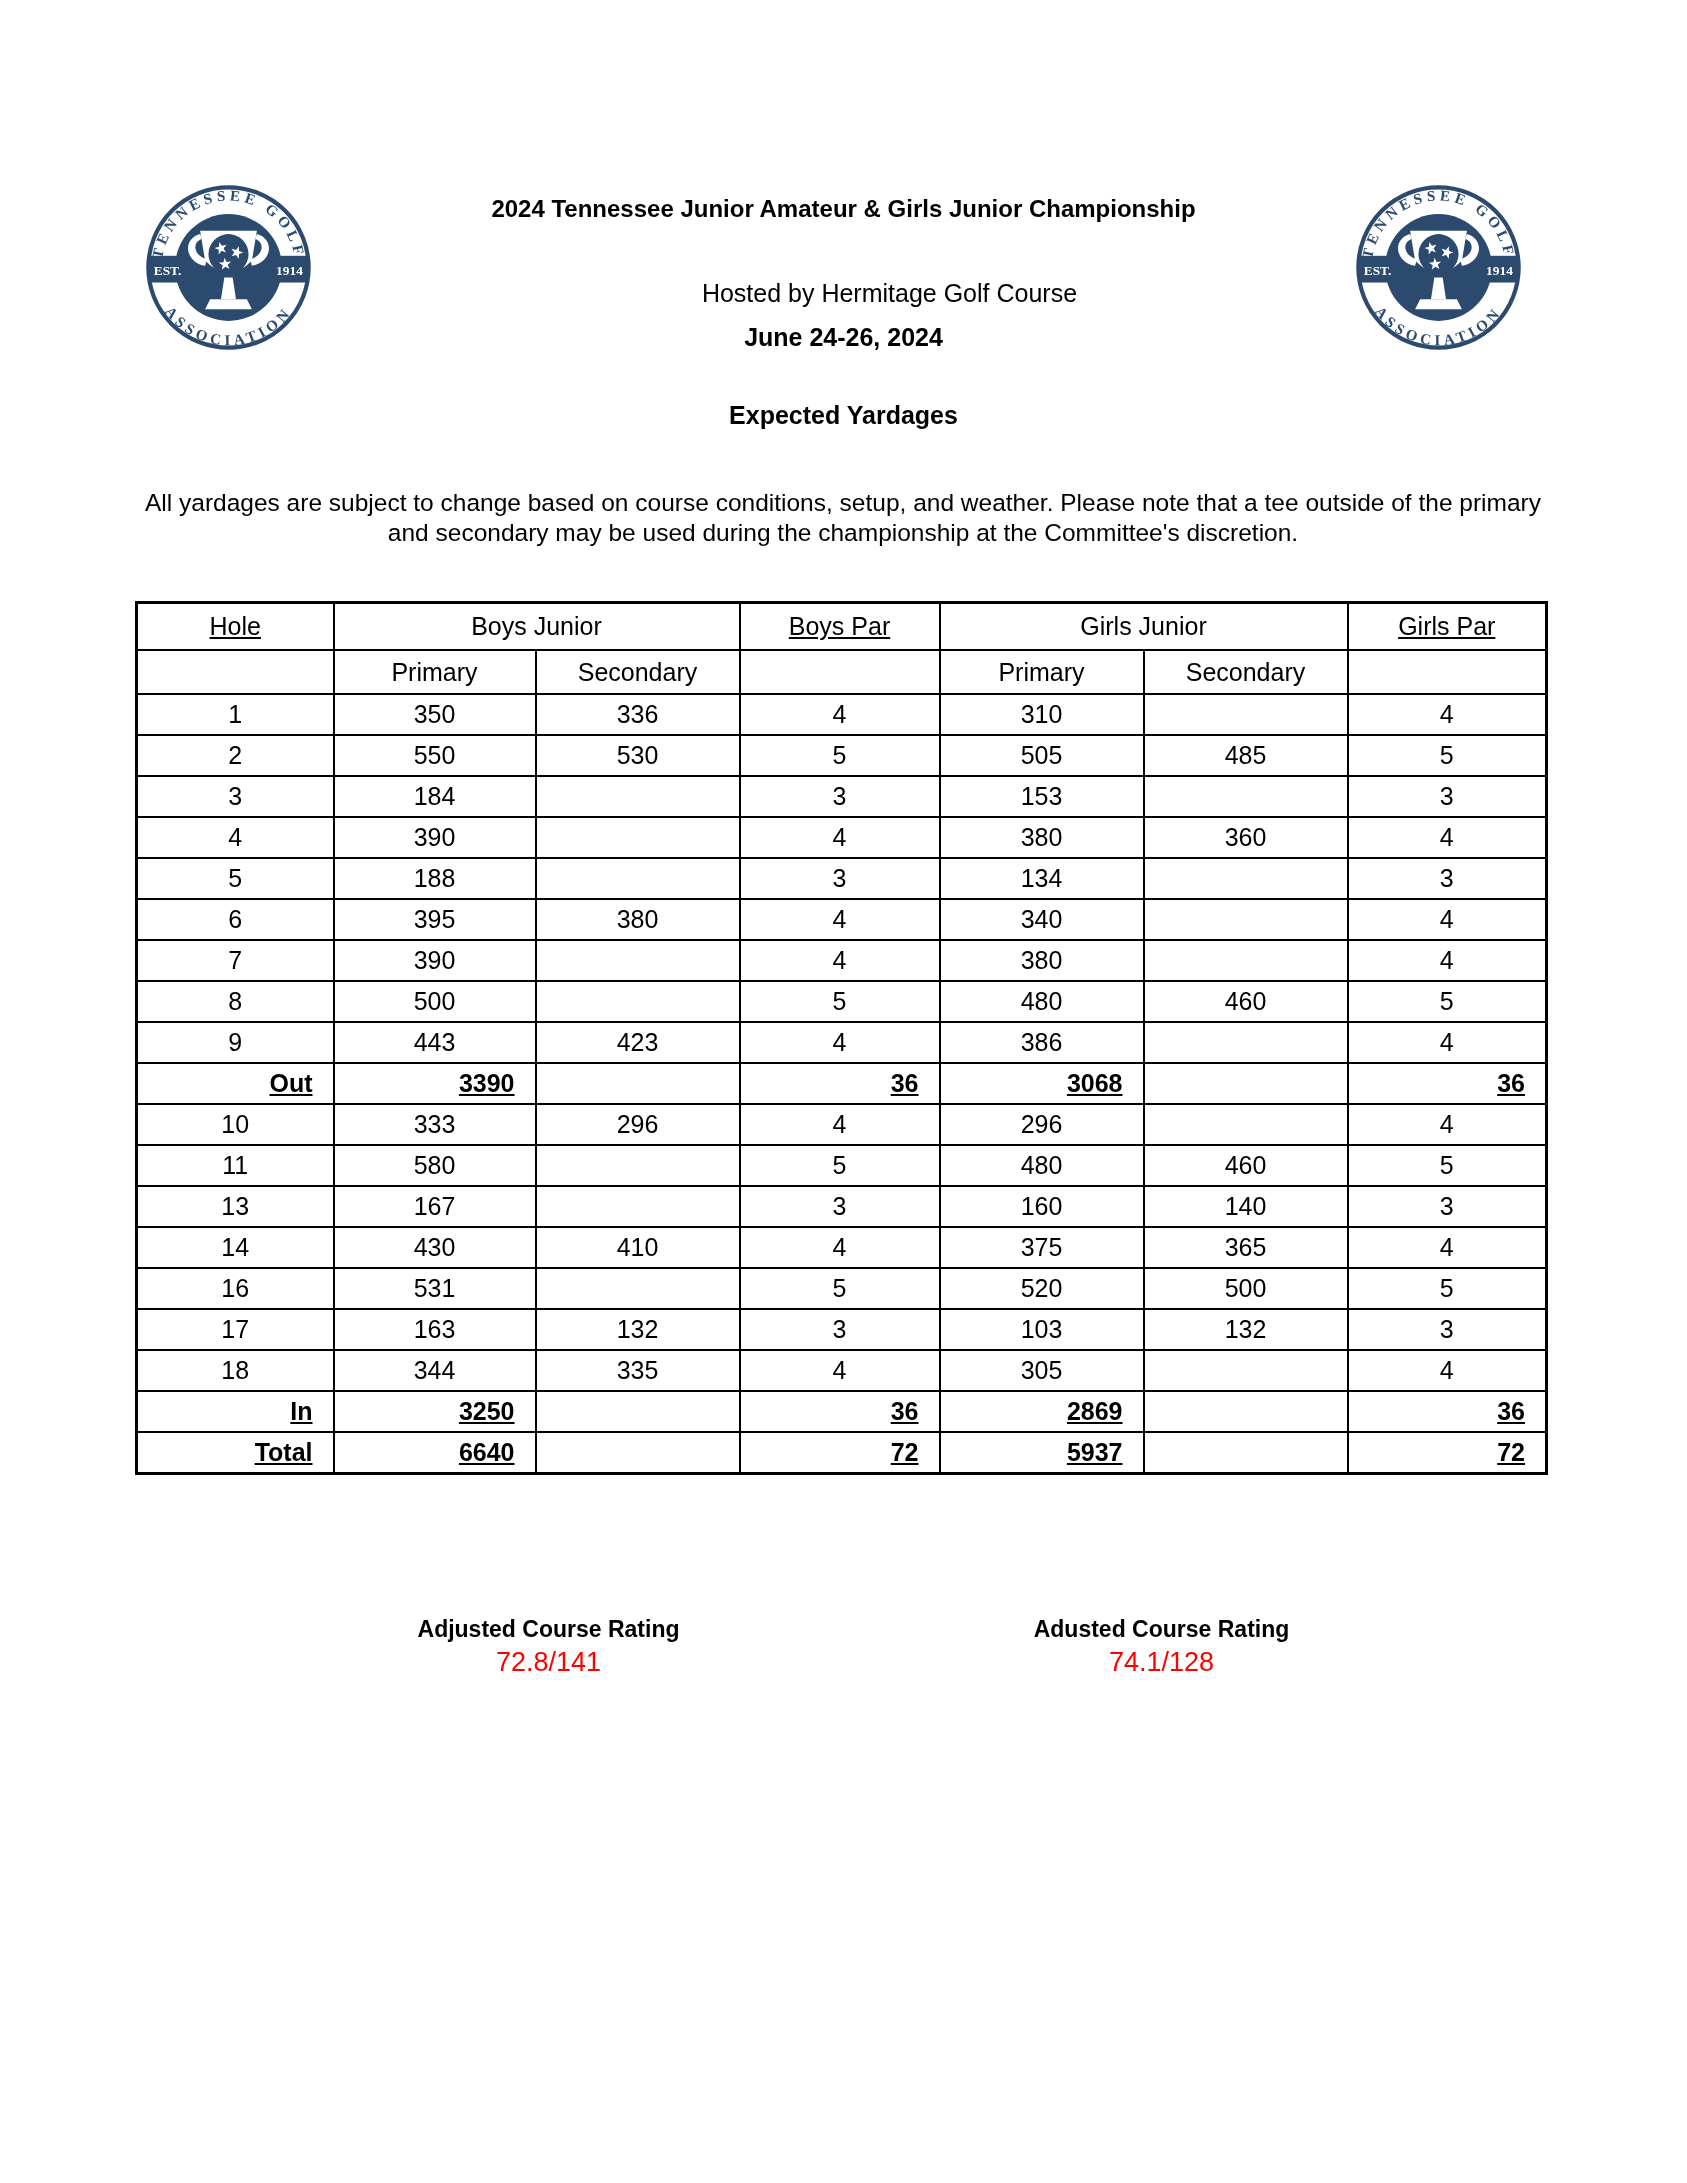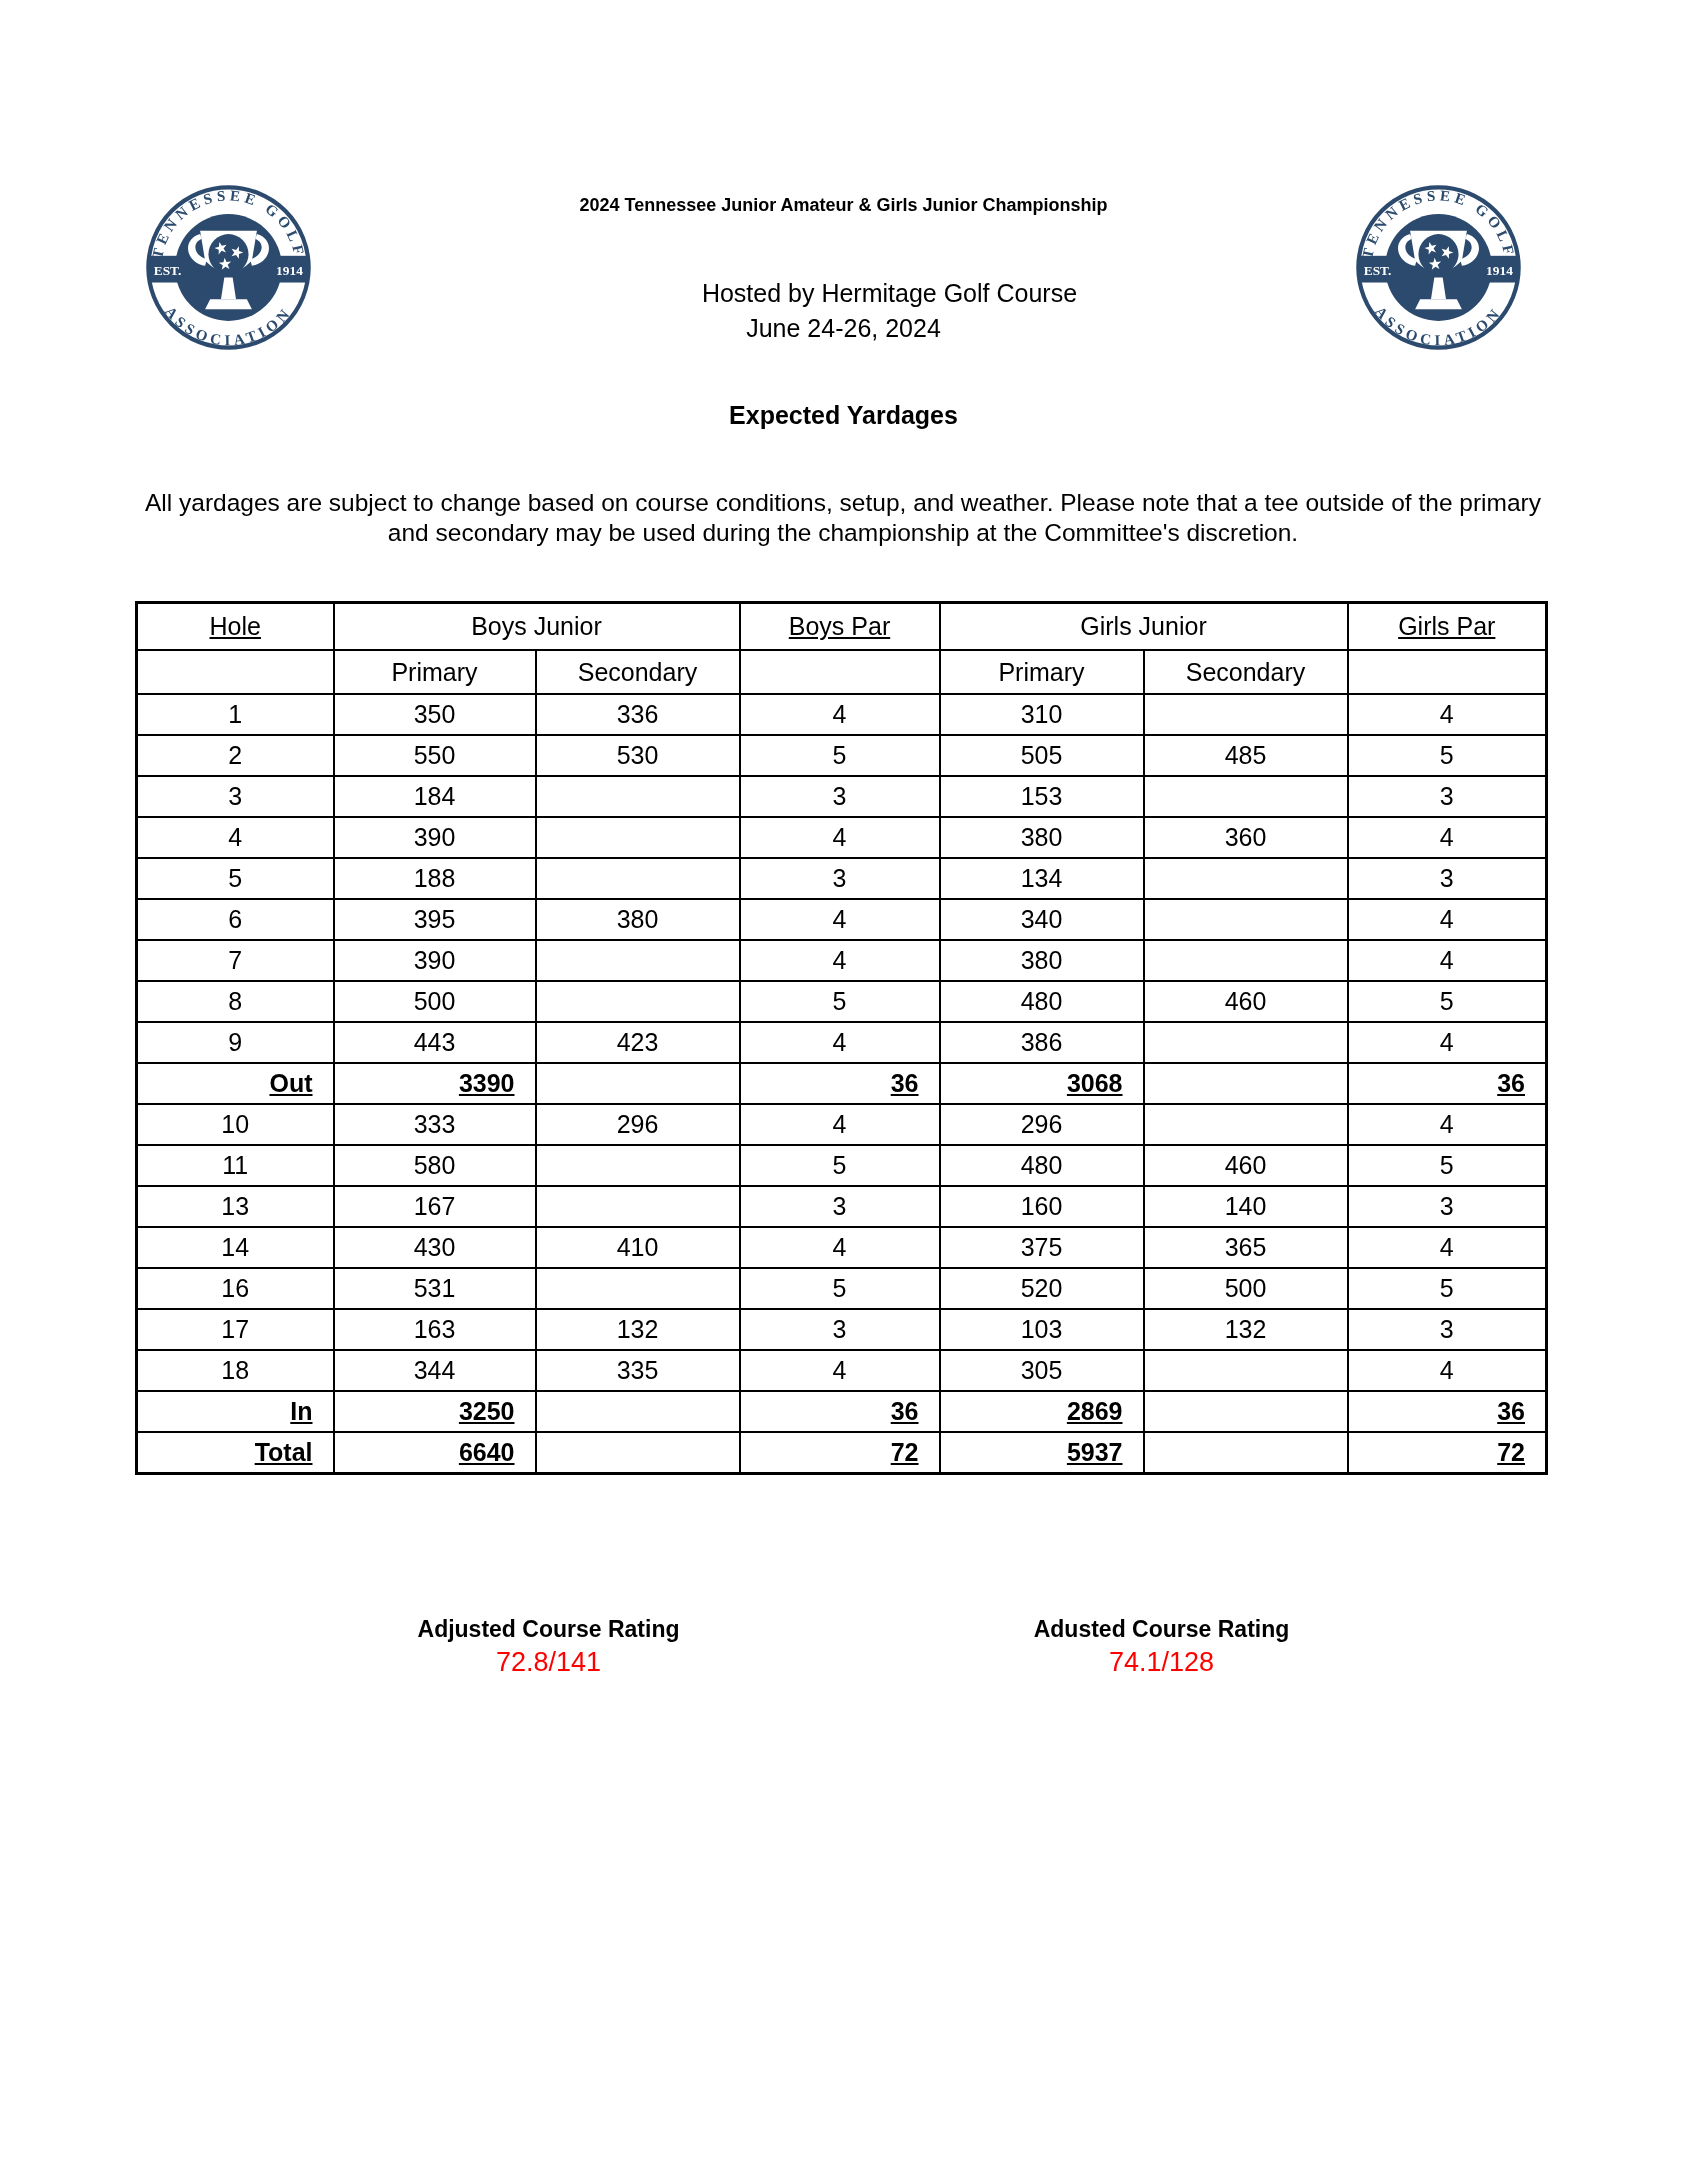--- a/index.html
+++ b/index.html
@@ -12,23 +12,23 @@
     color: #000000;
     overflow: hidden;
   }
   .centered-line {
     position: absolute;
     left: 0;
     width: 100%;
     text-align: center;
     white-space: nowrap;
   }
-  .doc-title      { top: 195px; font-size: 18px; font-weight: bold; }
+  .doc-title      { top: 195px; font-size: 24px; font-weight: bold; }
   .doc-subtitle-1 { top: 279px; font-size: 25px; padding-left: 46px; }
-  .doc-subtitle-2 { top: 314px; font-size: 25px; }
+  .doc-subtitle-2 { top: 323px; font-size: 25px; font-weight: bold; }
   .doc-heading    { top: 401px; font-size: 25px; font-weight: bold; }
   .disclaimer {
     position: absolute;
     top: 488px;
     left: 143px;
     width: 1400px;
     text-align: center;
     font-size: 24.5px;
     line-height: 30px;
   }

